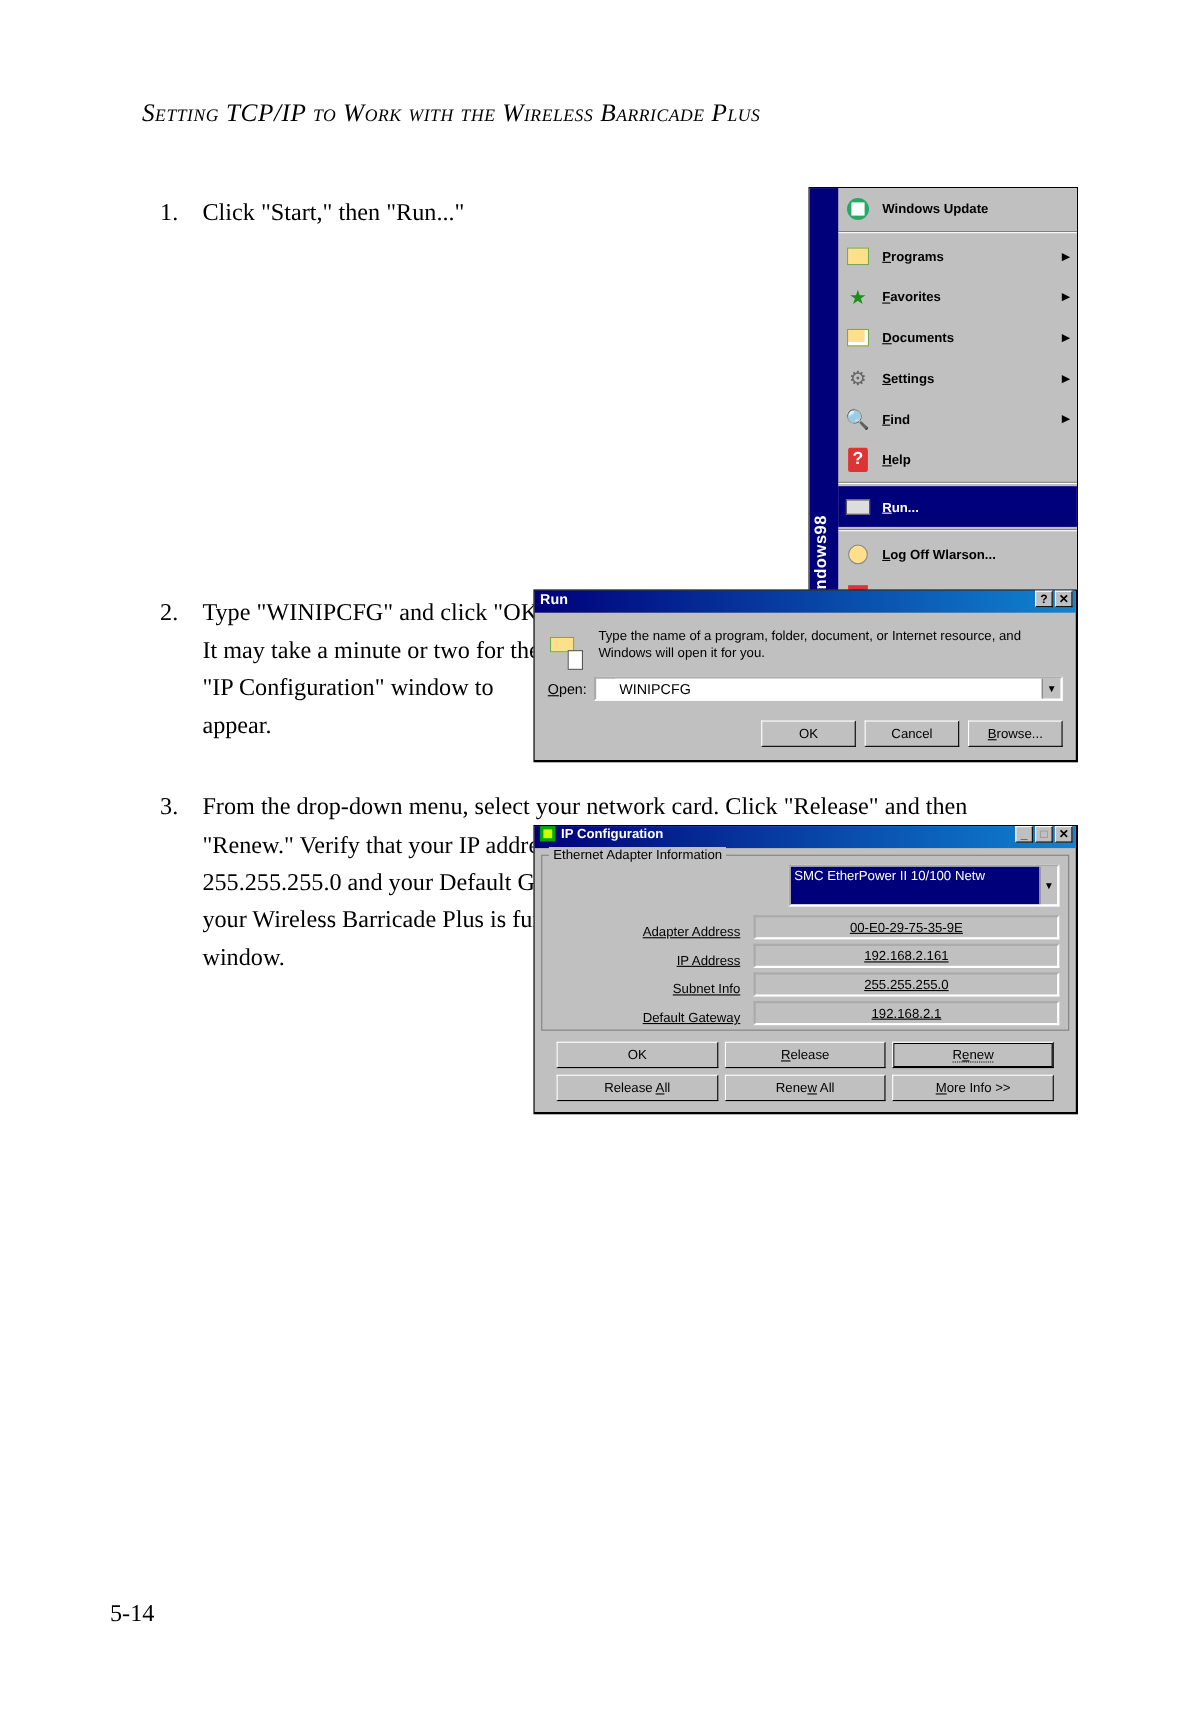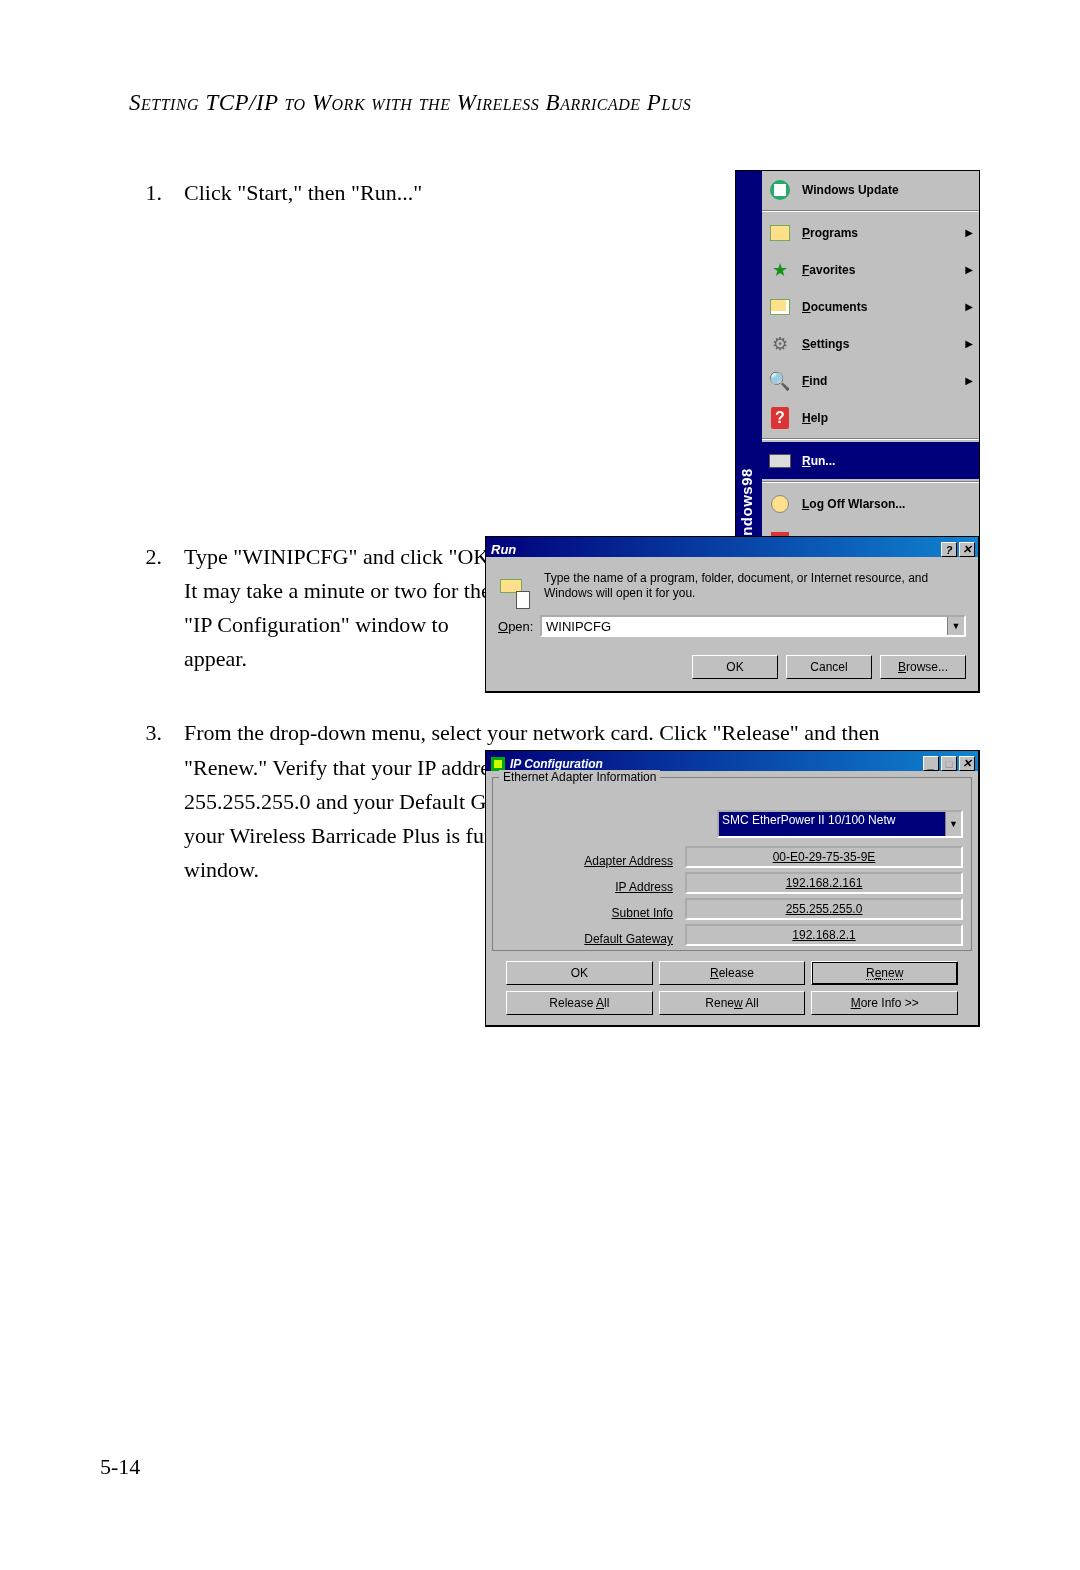--- a/index.html
+++ b/index.html
@@ -121,27 +121,26 @@
     right: 100px;
     width: 495px;
     font-family: Tahoma, Arial, sans-serif;
     font-size: 13px;
     background: #c0c0c0;
     border: 1px solid #000;
     border-right-width: 2px;
     border-bottom-width: 2px;
   }
   .title-bar {
-    display: flex; align-items: flex-end;
+    display: flex; align-items: flex-start;
     background: linear-gradient(to right, #00007b, #1084d0);
     color: #fff;
     height: 20px;
     padding: 0 3px 0 5px;
     font-weight: bold;
-    font-style: italic;
   }
   .title-bar .spacer { flex: 1; }
   .tb-btn {
     width: 16px; height: 15px;
     background: #c0c0c0;
     border-top: 1px solid #fff;
     border-left: 1px solid #fff;
     border-right: 1px solid #000;
     border-bottom: 1px solid #000;
     margin-left: 2px;
@@ -161,20 +160,21 @@
   .run-icon .folder { width:22px; height:14px; background:#ffe08a; border:1px solid #7a5; position:absolute; top:2px; left:2px; }
   .run-icon .doc { width:14px; height:18px; background:#fff; border:1px solid #555; position:absolute; bottom:0; right:0; }
   .open-label { width: 42px; }
   .open-label .ul { text-decoration: underline; }
   .combo {
     flex: 1;
     display: flex;
     border: 2px inset #fff;
     background: #fff;
     height: 22px;
+    padding-left: 17px;
   }
   .combo input {
     flex: 1; border: none; outline: none;
     font-family: Tahoma, Arial, sans-serif;
     font-size: 13px;
     padding: 0 4px;
   }
   .combo .dd {
     width: 17px;
     background: #c0c0c0;
@@ -220,23 +220,23 @@
     padding: 8px 8px 4px 8px;
     position: relative;
   }
   .fieldset .legend {
     position: absolute; top: -8px; left: 6px;
     background: #c0c0c0; padding: 0 4px;
     font-size: 12px;
   }
   .adapter-row { display:flex; justify-content:flex-end; margin-bottom:4px; }
   .adapter-sel {
-    width: 246px; height: 28px;
+    width: 246px; height: 38px;
     display:flex;
-    border: 2px inset #fff; background:#fff;margin-top:24px;
+    border: 2px inset #fff; background:#fff;
   }
   .adapter-sel .seltxt {
     flex:1; background:#00007b; color:#fff;
     padding: 1px 3px;
     white-space: nowrap; overflow:hidden;
   }
   .adapter-sel .dd {
     width: 16px; background:#c0c0c0; border-left:1px solid #808080;
     display:flex; align-items:center; justify-content:center; font-size:9px; color:#000;
   }

